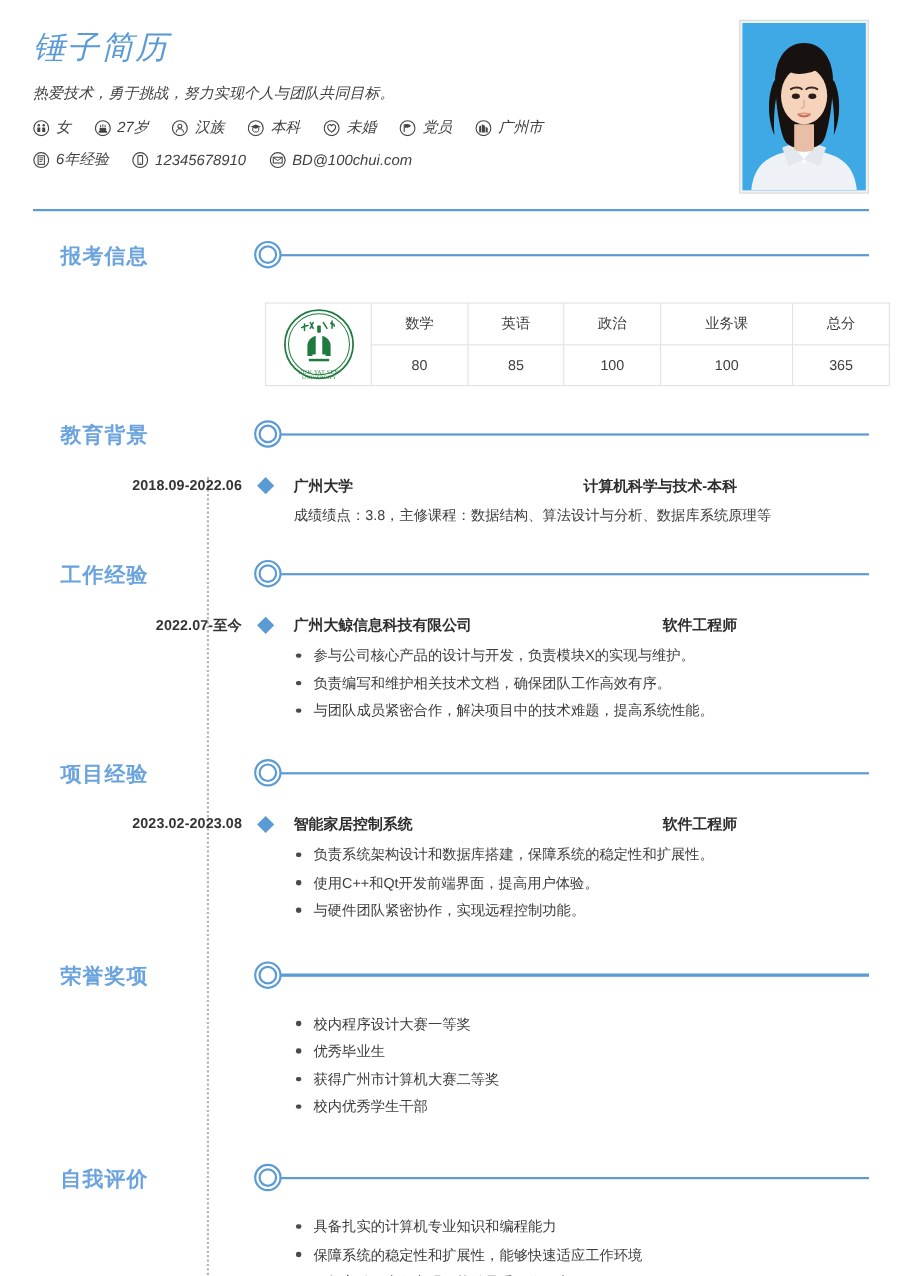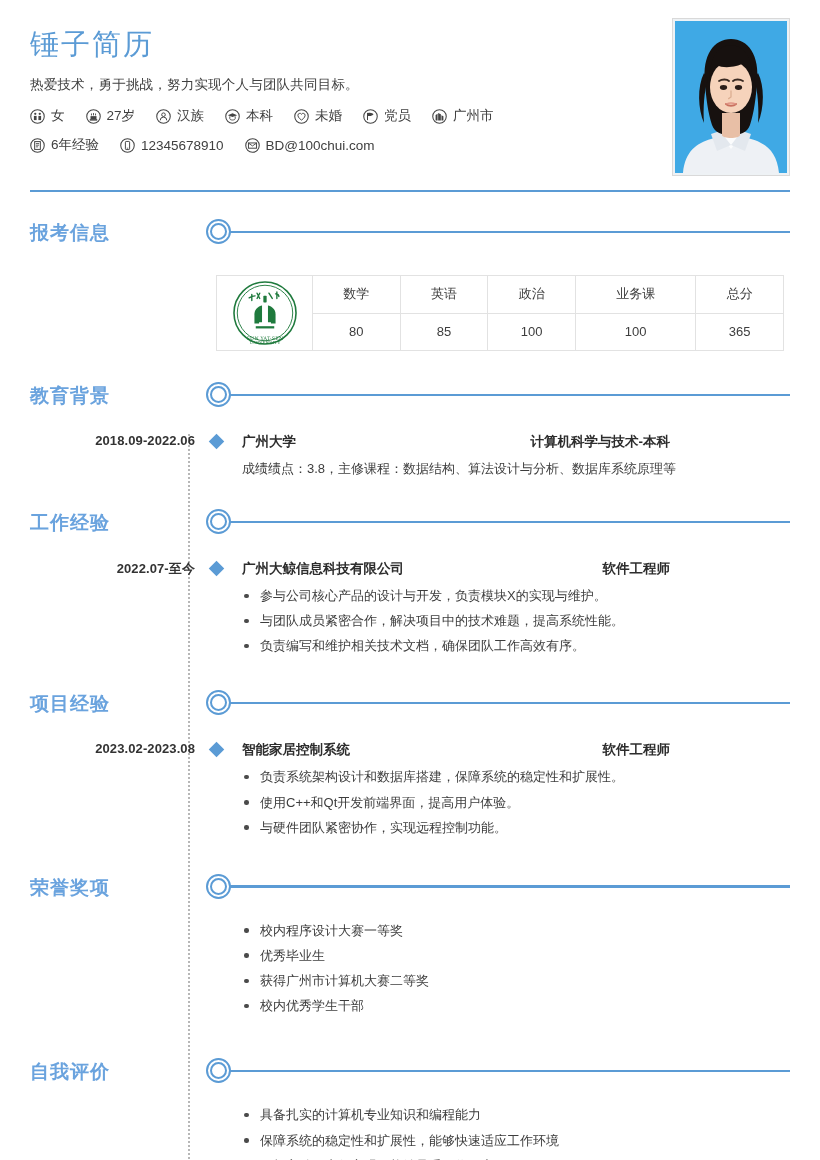--- a/index.html
+++ b/index.html
@@ -6,21 +6,21 @@
   html, body {
     width: 820px; height: 1160px;
     background: #ffffff;
     font-family: "Liberation Sans", "DejaVu Sans", sans-serif;
     color: #3c3c3c;
     overflow: hidden;
   }
   .page { position: relative; width: 820px; height: 1160px; background:#fff; }
 
   
-  .header { position: relative; padding: 26px 30px 0 30px; height: 192px; }
+  .header { position: relative; padding: 26px 30px 0 30px; height: 192px; font-style: italic; }
   .hdr-name {
     font-size: 29px; font-weight: 400; letter-spacing: 2px;
     color: #5b9bd5; line-height: 1.25; margin-bottom: 14px;
   }
   .hdr-slogan { font-size: 13.5px; color: #404040; margin-bottom: 13px; letter-spacing:.2px;}
   .hdr-row { display: flex; align-items: center; margin-bottom: 11px; flex-wrap: nowrap; }
   .hdr-item { display: flex; align-items: center; margin-right: 21px; font-size: 13.5px; color: #404040; white-space: nowrap; }
   .hdr-item .ic { margin-right: 6px; display:inline-flex; align-items:center; }
   svg.ic-svg { display:block; }
 
@@ -36,21 +36,21 @@
     height: 2px; background:#5b9bd5;
   }
 
   
   .body { position: relative; padding: 0 30px; }
   .dotline {
     position: absolute; left: 188px; top: 242px; width: 0;
     border-left: 2px dotted #b7b7b7; height: 888px;
   }
 
-  .section { position: relative; }
+  .section { position: relative; margin-left: 25px; }
   .sec-head { position: relative; height: 48px; }
   .sec-title {
     position: absolute; left: 0; top: 10px;
     font-size: 19px; font-weight: bold; color: #6aa3de; letter-spacing: 1px;
   }
   .sec-marker {
     position: absolute; left: 176px; top: 9px;
     width: 25px; height: 25px; border-radius: 50%;
     border: 2.5px solid #5b9bd5; background:#fff;
     display: flex; align-items: center; justify-content: center;
@@ -335,22 +335,22 @@
       <div class="entry" style="margin-top:12px;">
         <div class="entry-date">2022.07-至今</div>
         <div class="entry-diamond"></div>
         <div class="entry-main">
           <div class="entry-titleline">
             <span class="entry-org">广州大鲸信息科技有限公司</span>
             <span class="entry-role">软件工程师</span>
           </div>
           <ul class="bullets">
             <li>参与公司核心产品的设计与开发，负责模块X的实现与维护。</li>
+            <li>负责编写和维护相关技术文档，确保团队工作高效有序。</li>
             <li>与团队成员紧密合作，解决项目中的技术难题，提高系统性能。</li>
-            <li>负责编写和维护相关技术文档，确保团队工作高效有序。</li>
           </ul>
         </div>
       </div>
     </div>
 
     <div class="section" style="padding-top:20px;">
       <div class="sec-head">
         <div class="sec-title">项目经验</div>
         <div class="sec-marker"></div>
         <div class="sec-rule"></div>

